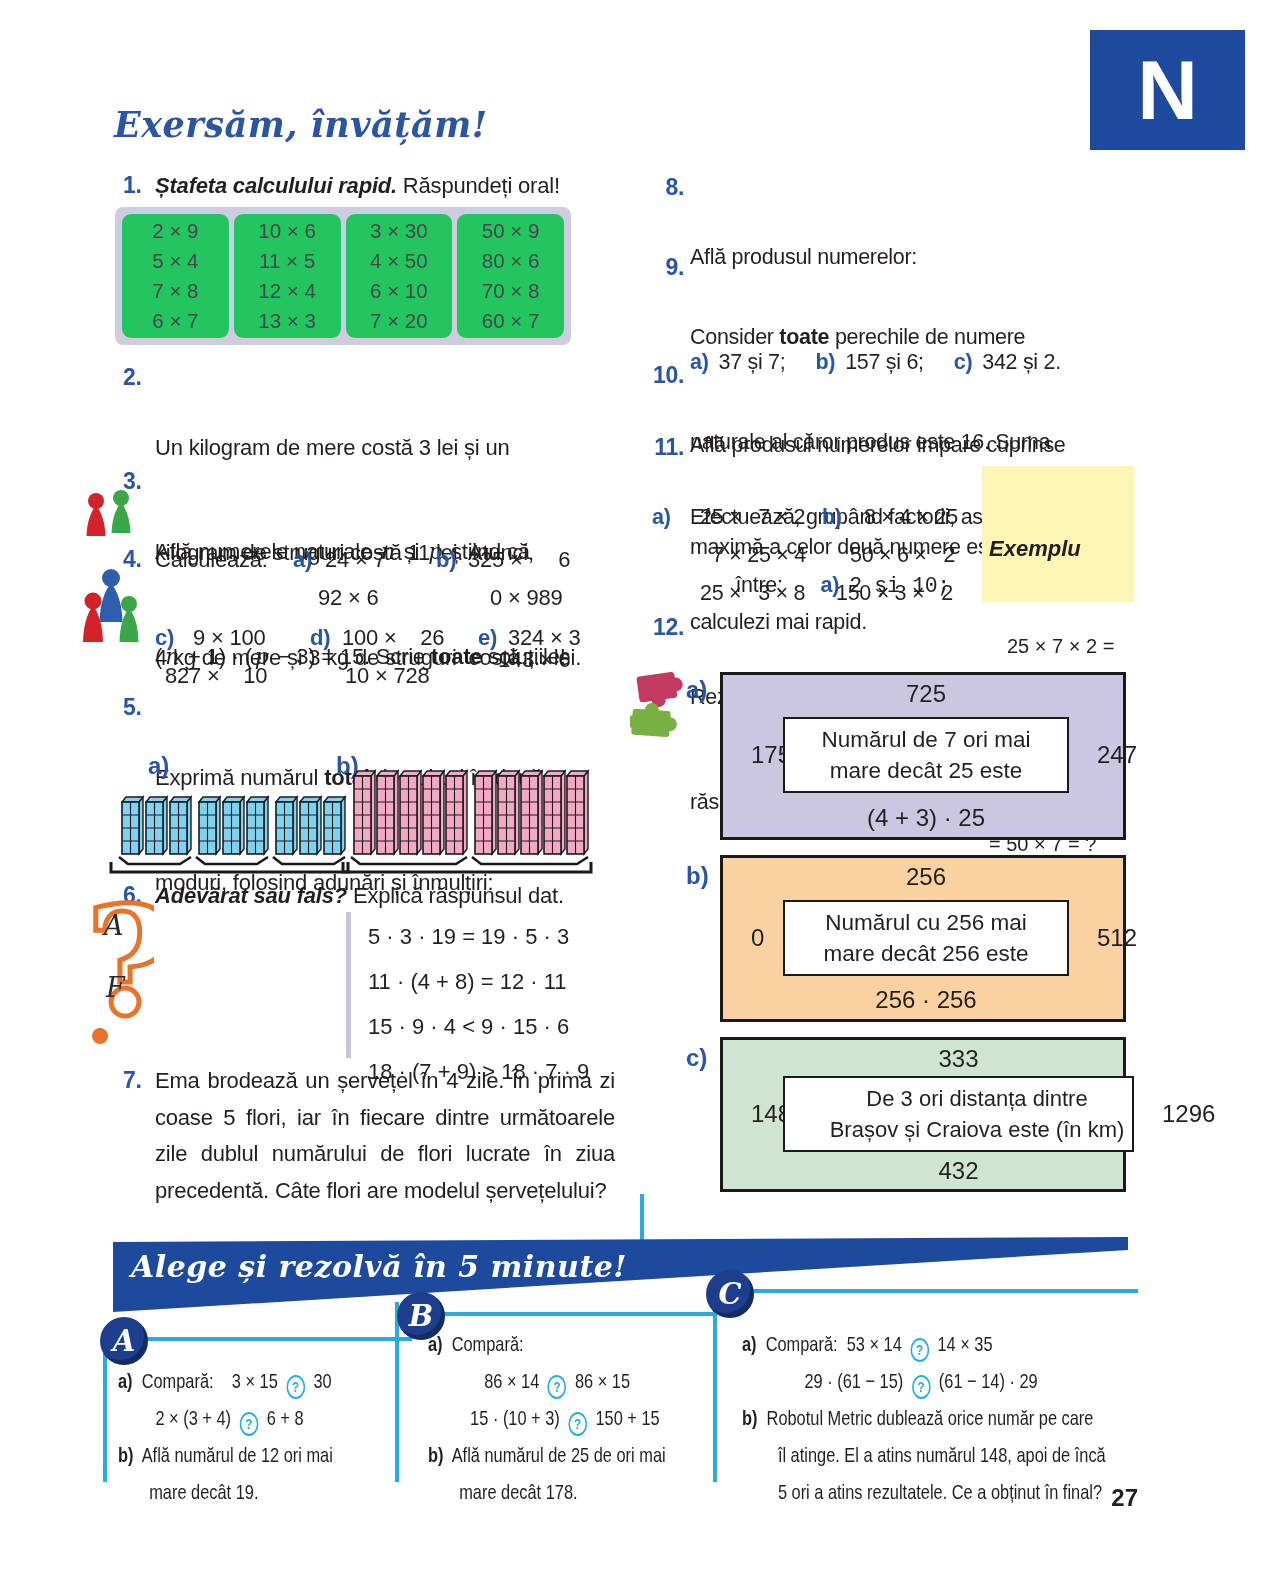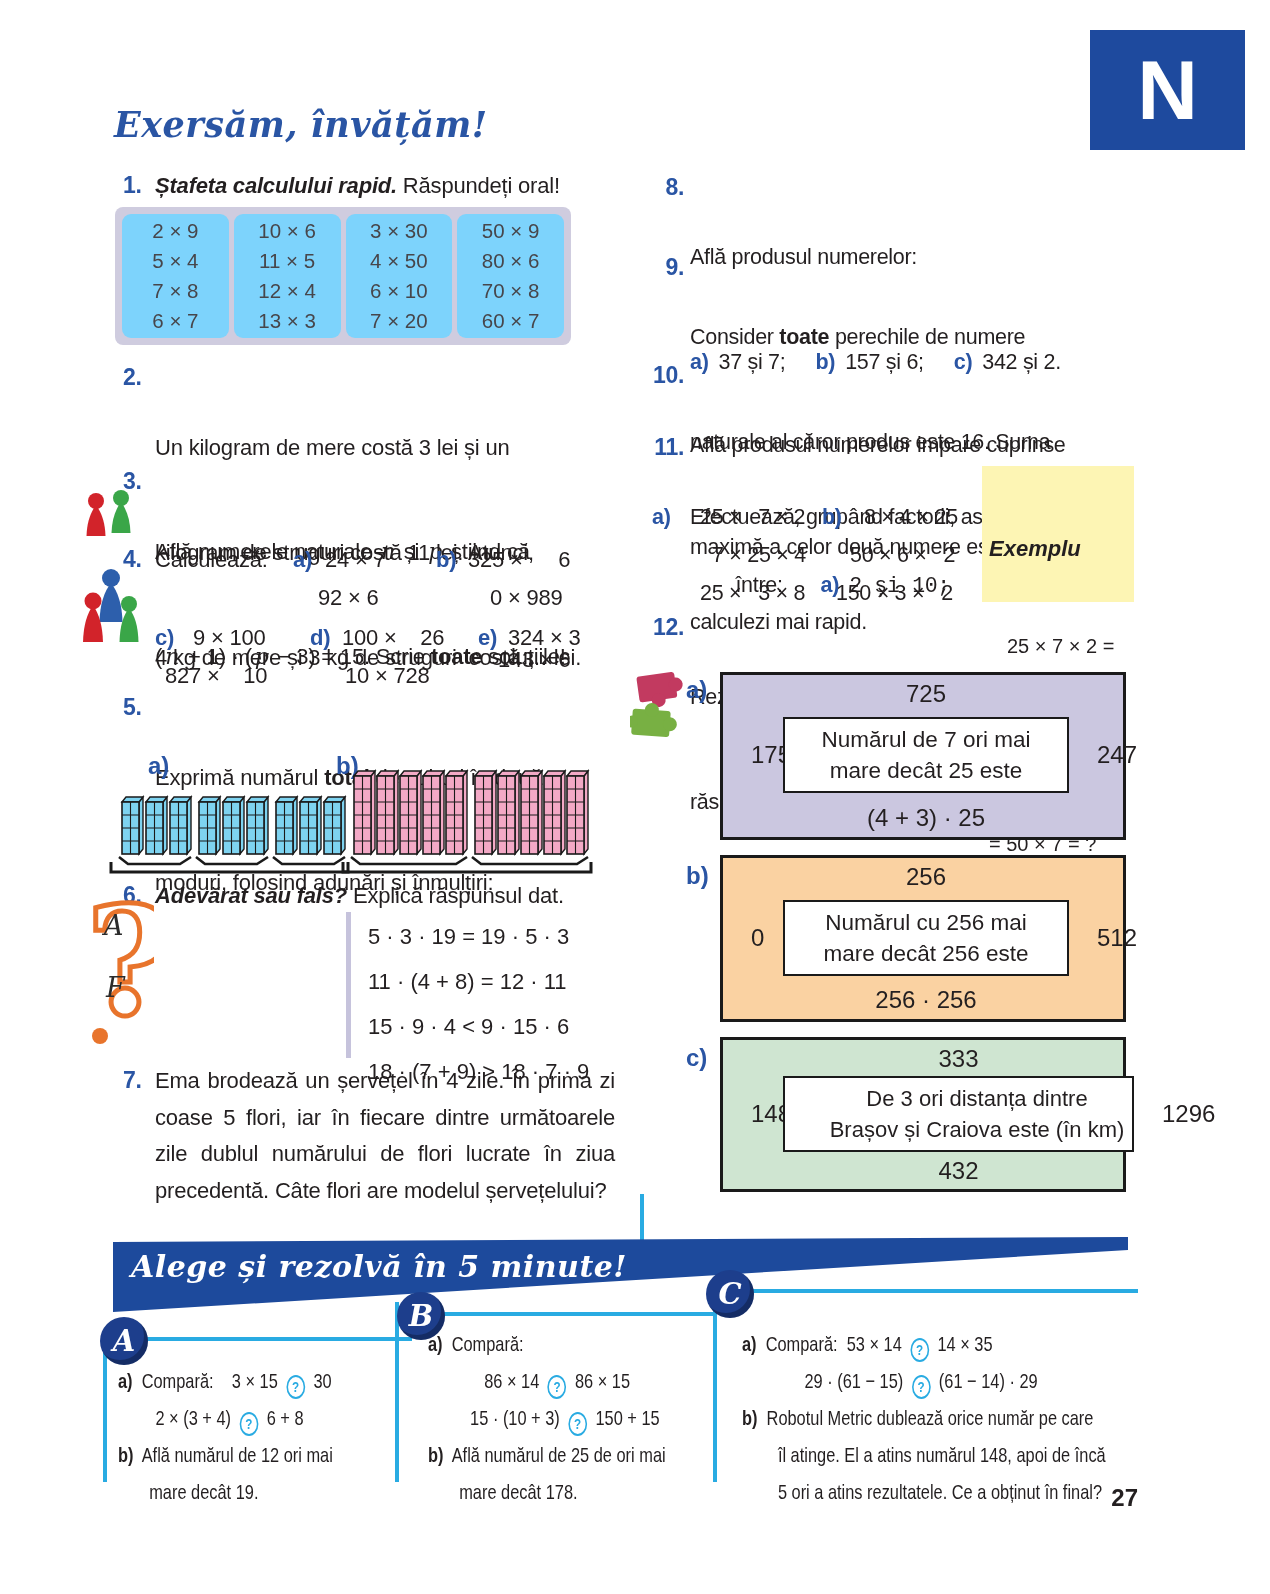--- a/index.html
+++ b/index.html
@@ -22,21 +22,21 @@
   .body{margin-left:40px;white-space:pre-wrap;}
   .rex .body{margin-left:42px;}
   .bb{font-weight:bold;}
   .it{font-style:italic;font-weight:bold;}
   .mv{font-family:"DejaVu Serif",serif;font-style:italic;padding:0 3px;}
   .lbl{color:#2a55a4;font-weight:bold;}
   .v{white-space:pre;}
   
   .mtable{position:absolute;left:115px;top:207px;width:456px;height:138px;background:#cfccdf;border-radius:8px;
           padding:7px;display:flex;gap:5px;box-sizing:border-box;}
-  .tcol{background:#7dd3fc;border-radius:9px;flex:1 1 0;display:flex;flex-direction:column;justify-content:space-around;
+  .tcol{background:#22c55e;border-radius:9px;flex:1 1 0;display:flex;flex-direction:column;justify-content:space-around;
         text-align:center;font-size:20.5px;color:#47464b;padding:2px 0;}
   
   .eqcol{position:absolute;font-size:22px;line-height:45px;white-space:pre;}
   .eqdiv{position:absolute;left:346px;top:912px;width:5px;height:146px;background:#c6c3dc;}
   
   .just{text-align:justify;line-height:36.5px;white-space:normal;}
   
   .exbox{position:absolute;left:982px;top:466px;width:152px;height:136px;background:#fdf5b4;
          box-sizing:border-box;padding:2px 7px;font-size:20px;line-height:33px;white-space:pre;}
   .exbox .ti{font-size:22px;line-height:30px;}

